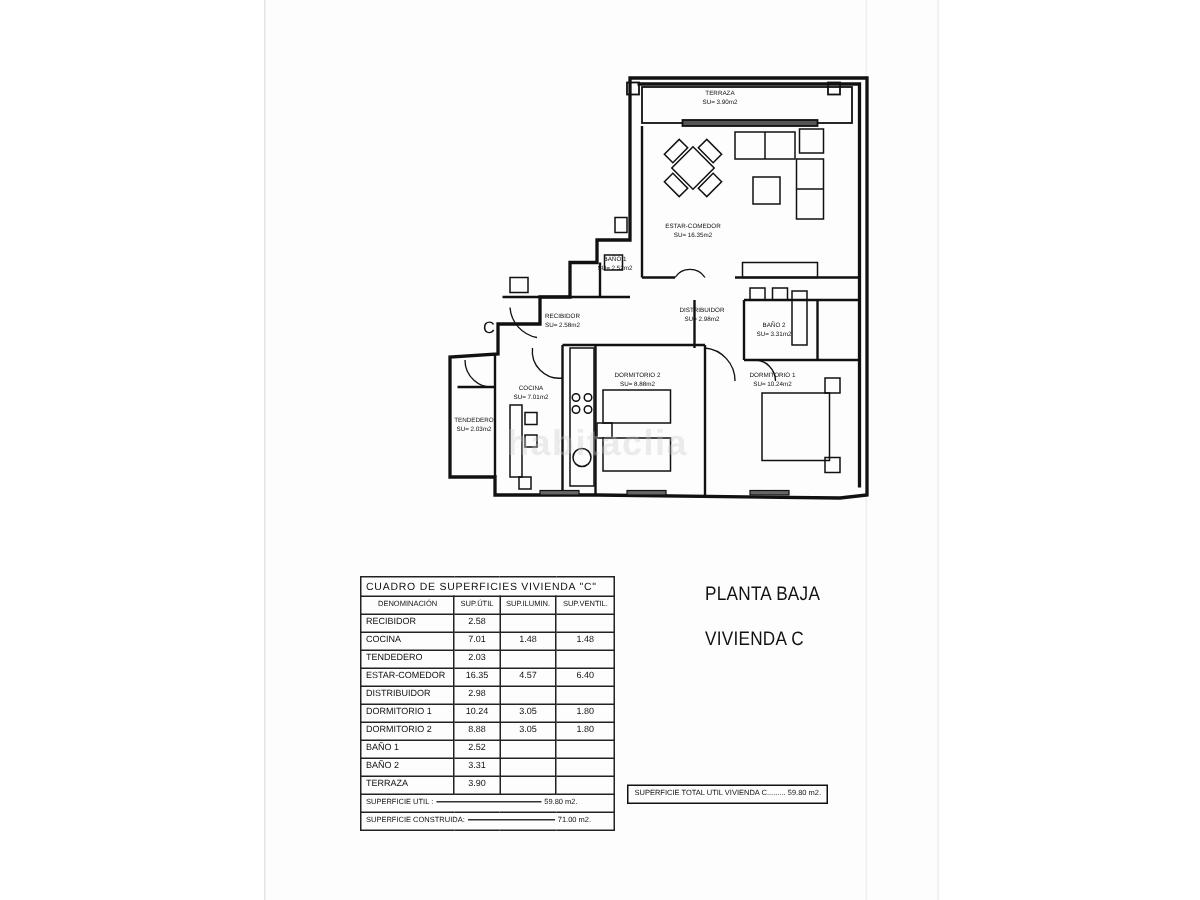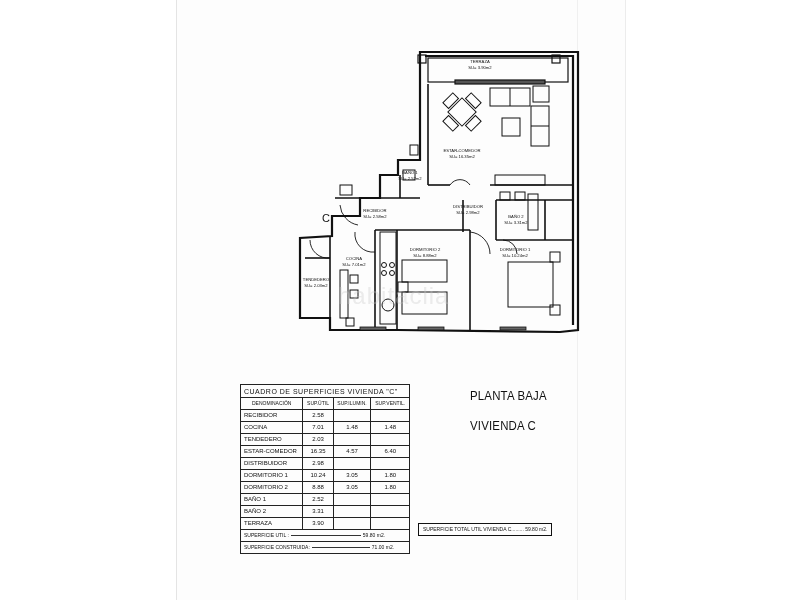--- a/index.html
+++ b/index.html
@@ -35,20 +35,21 @@
     table.areas td.name { text-align: left; }
     table.areas tr.summary td { font-size: 5px; text-align: left; }
     .sum-dots { display: inline-block; border-bottom: 1px solid #333; width: 70px; margin: 0 2px; vertical-align: middle; }
     .total-box {
       position: absolute; left: 418px; top: 523px; width: 128px; height: 11px; line-height: 11px;
       border: 1.4px solid #111; font-size: 5px; padding-left: 4px; white-space: nowrap;
     }
     .watermark {
       position: absolute; left: 338px; top: 282px; font-size: 24px; color: rgba(200,200,200,0.35);
       letter-spacing: 1px;
+      font-weight: bold;
     }
   </style>
 </head>
 <body>
 
 <div class="sheet">
   <div class="sheet-fold"></div>
 </div>
 
 <svg class="plan" width="800" height="600" stroke="#111" fill="none">

